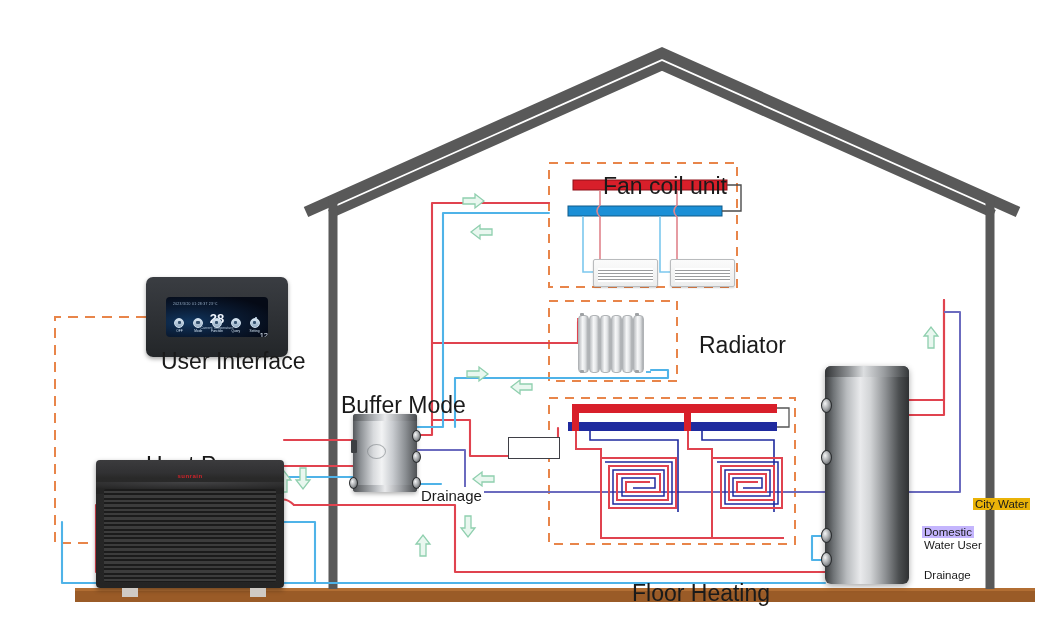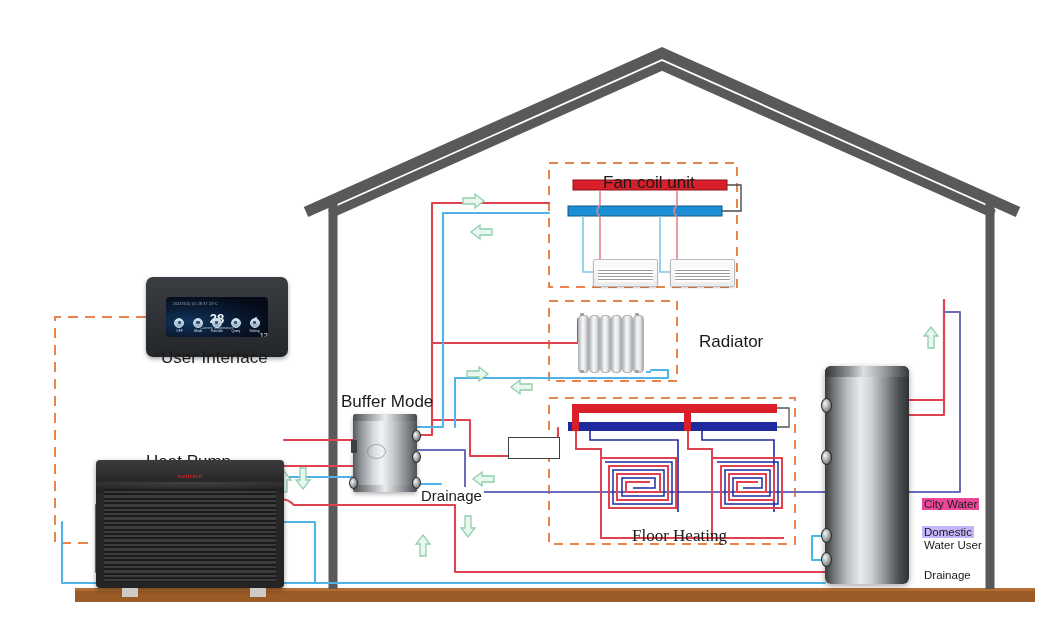--- a/index.html
+++ b/index.html
@@ -1,20 +1,20 @@
 <!DOCTYPE html>
 <html><head>
 <meta charset="utf-8">
 <style>
   html,body{margin:0;padding:0;background:#fff;}
   body{width:1059px;height:634px;font-family:"Liberation Sans",sans-serif;overflow:hidden;position:relative;}
   #stage{position:absolute;left:0;top:0;width:1059px;height:634px;}
   #stage > svg{position:absolute;left:0;top:0;}
   .lbl{position:absolute;color:#1a1a1a;white-space:nowrap;}
-  .lbl-lg{font-size:17px;}
+  .lbl-lg{font-size:23px;}
   .lbl-md{font-size:15px;}
   .lbl-sm{font-size:11.5px;}
 
   
   #ui-panel{position:absolute;left:146px;top:277px;width:142px;height:80px;
     background:linear-gradient(#3a3d42,#232629);border-radius:7px;padding:20px;box-sizing:border-box;
     box-shadow:0 2px 4px rgba(0,0,0,.35);}
   #ui-screen{position:relative;width:100%;height:100%;border-radius:4px;overflow:hidden;
     background:radial-gradient(ellipse at 22% 62%,#10355e 0%,#0a1b33 42%,#050a16 80%);}
   #ui-screen .glow{position:absolute;left:-6px;top:40px;width:78px;height:30px;
@@ -312,27 +312,27 @@
     <div class="rad-fin" style="left:55px;"></div>
     <div class="rad-nub" style="left:2px;top:2px;"></div>
     <div class="rad-nub" style="left:57px;top:2px;"></div>
     <div class="rad-nub" style="left:2px;top:59px;"></div>
     <div class="rad-nub" style="left:57px;top:59px;"></div>
   </div>
   <div class="lbl lbl-lg" style="left:687px;top:332px;margin-left:12px;">Radiator</div>
 
   <div id="mix-box"></div>
 
-  <div class="lbl lbl-lg" style="left:632px;top:526px;font-family:Liberation Serif, serif;">Floor Heating</div>
+  <div class="lbl lbl-lg" style="left:632px;top:580px;">Floor Heating</div>
 
   <div id="dhw-tank">
     <div class="cap"></div>
     <div class="port" style="left:-4px;top:32px;"></div>
     <div class="port" style="left:-4px;top:84px;"></div>
     <div class="port" style="left:-4px;top:162px;"></div>
     <div class="port" style="left:-4px;top:186px;"></div>
   </div>
-  <div class="lbl lbl-sm" style="left:922px;top:498px;background:#ec4899;padding:0 2px;">City Water</div>
+  <div class="lbl lbl-sm" style="left:973px;top:498px;background:#eab308;padding:0 2px;">City Water</div>
   <div class="lbl lbl-sm" style="left:922px;top:526px;background:#c4b5fd;padding:0 2px;">Domestic</div>
   <div class="lbl lbl-sm" style="left:922px;top:539px;background:#fff;padding:0 2px;">Water User</div>
   <div class="lbl lbl-sm" style="left:922px;top:569px;background:#fff;padding:0 2px;">Drainage</div>
 
 </div>
 
 </body></html>

